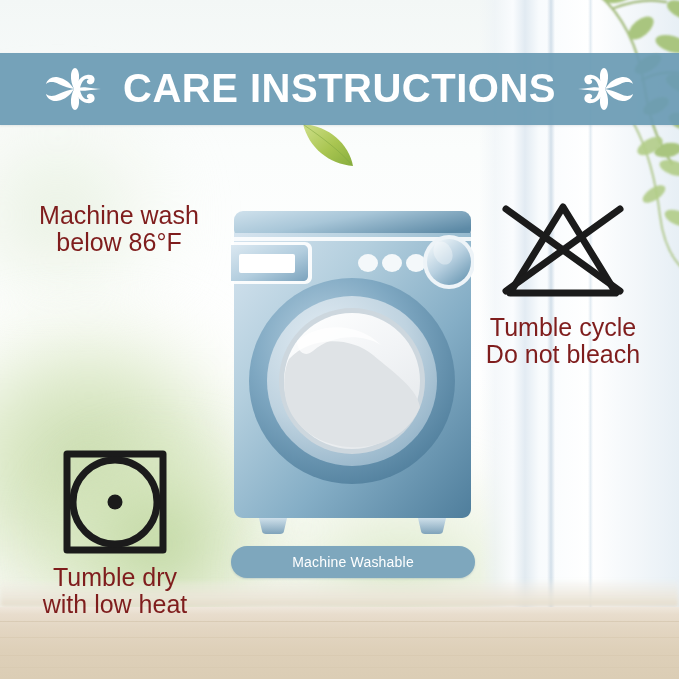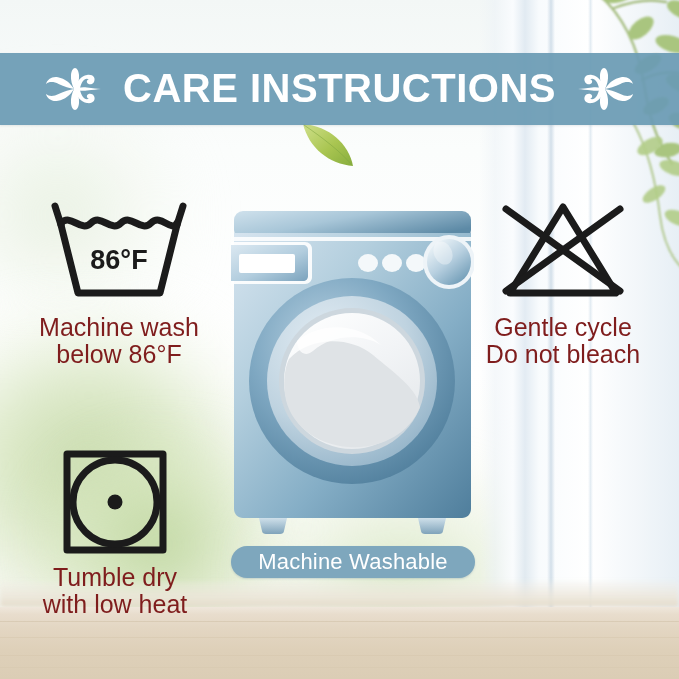--- a/index.html
+++ b/index.html
@@ -119,21 +119,21 @@
 
   
   .pill{
     position:absolute;left:231px;top:546px;width:244px;height:32px;
     background:#7ea7bd;
     border-radius:16px;
     display:flex;align-items:center;justify-content:center;
     box-shadow:0 1px 2px rgba(110,140,160,.30);
   }
   .pill span{
-    color:#ffffff;font-size:22px;letter-spacing:.2px;line-height:1;white-space:nowrap;
+    color:#ffffff;font-size:14px;letter-spacing:.2px;line-height:1;white-space:nowrap;
   }
 
   
   .float-leaf{position:absolute;left:299px;top:122px;width:56px;height:46px;}
 </style>
 </head>
 <body>
 
 <div class="stage">
 
@@ -219,46 +219,35 @@
           <path d="M31 23 C34 21.6, 39 20.8, 44 21.4 C50 22.1, 54 22.6, 58 23 C54 23.4, 50 23.9, 44 24.6 C39 25.2, 34 24.4, 31 23 Z"></path>
           <path d="M31 23 C27 16.5, 22 12.6, 15 11.2 C9 10, 4 13.6, 3 18 C6 15.4, 11 15.6, 15.6 18 C21 20.8, 27 22.2, 31 23 Z"></path>
           <path d="M31 23 C27 29.5, 22 33.4, 15 34.8 C9 36, 4 32.4, 3 28 C6 30.6, 11 30.4, 15.6 28 C21 25.2, 27 23.8, 31 23 Z"></path>
           <path d="M31 23 C29 19, 27.6 14, 28 9 C28.3 5, 30 2, 32 2 C34 2, 35.7 5, 36 9 C36.4 14, 35 19, 33 23 C35 27, 36.4 32, 36 37 C35.7 41, 34 44, 32 44 C30 44, 28.3 41, 28 37 C27.6 32, 29 27, 31 23 Z"></path>
         </g>
       </svg>
     </span>
   </div>
 
   <div class="cell cell-tl">
-    <div class="sym">
-      <svg width="148" height="110" viewBox="0 0 148 110">
-        <g fill="none" stroke="#1b1b1b" stroke-width="7" stroke-linecap="round" stroke-linejoin="round">
-          <path d="M10 9 L16 28"></path>
-          <path d="M138 9 L132 28"></path>
-          <path d="M16 26 C26 16, 36 36, 46 26 C56 16, 66 36, 76 26 C86 16, 96 36, 106 26 C116 16, 126 36, 132 26"></path>
-          <path d="M16 28 L33 96 L115 96 L132 28"></path>
-        </g>
-        <text class="tubtext" x="74" y="72" text-anchor="middle">86°F</text>
-      </svg>
-    </div>
     <div class="caption">Machine wash
 below 86°F</div>
   </div>
 
   <div class="cell cell-tr">
     <div class="sym">
       <svg width="150" height="110" viewBox="0 0 150 110">
         <g fill="none" stroke="#1b1b1b" stroke-width="7" stroke-linecap="round" stroke-linejoin="round">
           <path d="M75 10 L128 96 L22 96 Z"></path>
           <path d="M18 12 L132 94"></path>
           <path d="M132 12 L18 94"></path>
         </g>
       </svg>
     </div>
-    <div class="caption">Gentle cycle
+    <div class="caption">Tumble cycle
 Do not bleach</div>
   </div>
 
   <div class="cell cell-bl">
     <div class="sym">
       <svg width="110" height="110" viewBox="0 0 110 110">
         <rect x="7" y="7" width="96" height="96" fill="none" stroke="#1b1b1b" stroke-width="7" stroke-linejoin="round"></rect>
         <circle cx="55" cy="55" r="42" fill="none" stroke="#1b1b1b" stroke-width="7"></circle>
         <circle cx="55" cy="55" r="7.5" fill="#1b1b1b"></circle>
       </svg>

